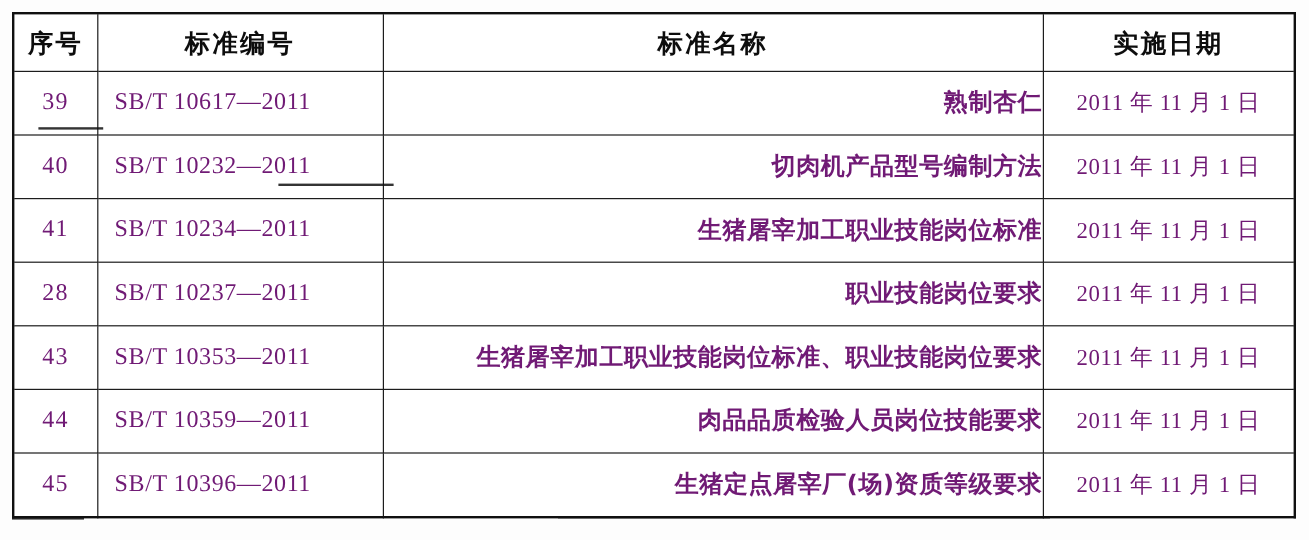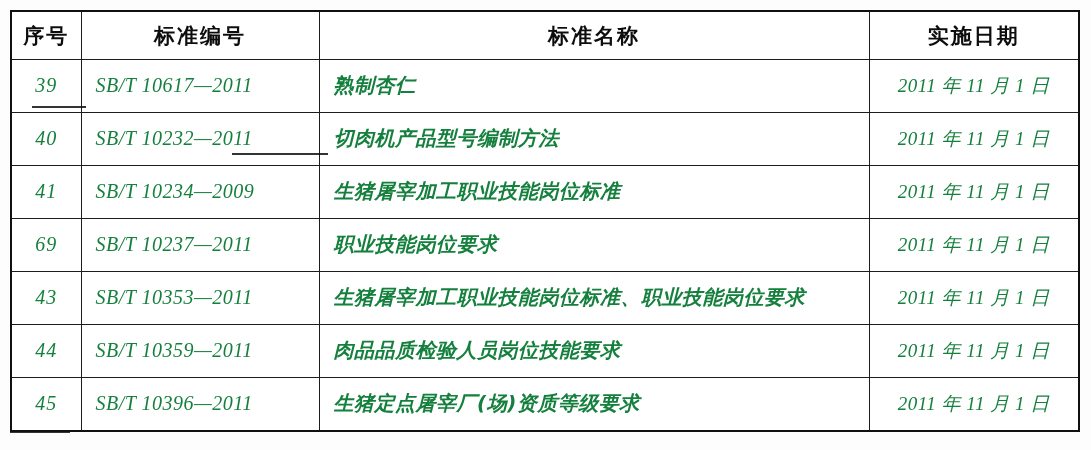--- a/index.html
+++ b/index.html
@@ -68,43 +68,42 @@
     padding: 0;
   }
 
   tbody tr {
     height: 47px;
   }
 
   tbody td {
     height: 47px;
     vertical-align: middle;
-    color: #15803d;
+    color: #701a75;
     padding: 0;
-    font-style: italic;
   }
 
   td.seq {
     text-align: center;
     font-size: 20px;
     font-family: "Liberation Serif", "DejaVu Serif", serif;
     letter-spacing: 1px;
   }
 
   td.code {
     text-align: left;
     padding-left: 14px;
     font-size: 20px;
     font-family: "Liberation Serif", "DejaVu Serif", serif;
     letter-spacing: 0.5px;
     white-space: nowrap;
   }
 
   td.name {
-    text-align: left;
+    text-align: right;
     padding-left: 14px;
     font-size: 20px;
     font-weight: 700;
     font-family: "DejaVu Sans", "Liberation Sans", sans-serif;
     letter-spacing: 0.5px;
     white-space: nowrap;
   }
 
   td.date {
     text-align: center;
@@ -158,26 +157,26 @@
             <td class="date">2011 年 11 月 1 日</td>
           </tr>
           <tr>
             <td class="seq">40</td>
             <td class="code">SB/T 10232—2011</td>
             <td class="name">切肉机产品型号编制方法</td>
             <td class="date">2011 年 11 月 1 日</td>
           </tr>
           <tr>
             <td class="seq">41</td>
-            <td class="code">SB/T 10234—2009</td>
+            <td class="code">SB/T 10234—2011</td>
             <td class="name">生猪屠宰加工职业技能岗位标准</td>
             <td class="date">2011 年 11 月 1 日</td>
           </tr>
           <tr>
-            <td class="seq">69</td>
+            <td class="seq">28</td>
             <td class="code">SB/T 10237—2011</td>
             <td class="name">职业技能岗位要求</td>
             <td class="date">2011 年 11 月 1 日</td>
           </tr>
           <tr>
             <td class="seq">43</td>
             <td class="code">SB/T 10353—2011</td>
             <td class="name">生猪屠宰加工职业技能岗位标准、职业技能岗位要求</td>
             <td class="date">2011 年 11 月 1 日</td>
           </tr>

